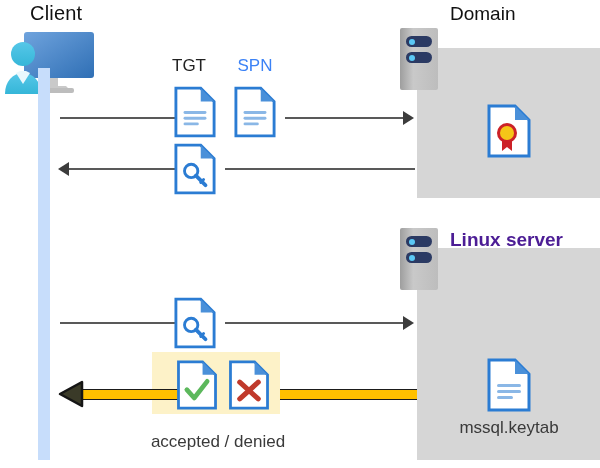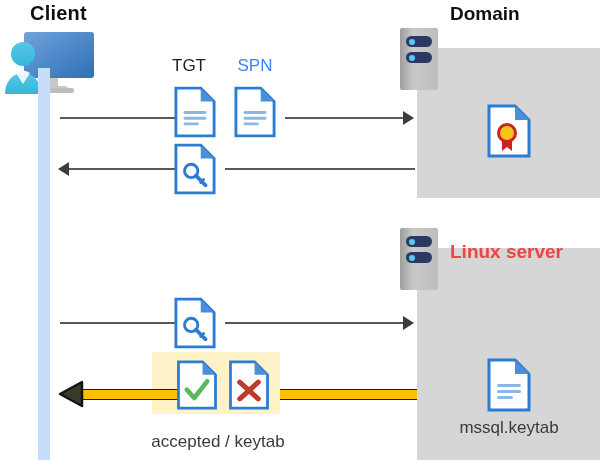--- a/index.html
+++ b/index.html
@@ -9,31 +9,31 @@
     color:#1a1a1a;
   }
   .stage{position:absolute;left:0;top:0;width:600px;height:468px;}
 
   
   .abs{position:absolute;}
 
   
   .title-client{
     left:30px;top:2px;width:150px;
-    font-size:20px;font-weight:bold;color:#111;
+    font-size:20px;font-weight:normal;color:#111;
     letter-spacing:.2px;
   }
   .title-dc{
     left:450px;top:2px;width:146px;
-    font-size:19px;font-weight:bold;color:#111;
+    font-size:19px;font-weight:normal;color:#111;
     line-height:23px;text-align:left;
   }
   .title-linux{
-    left:450px;top:240px;width:150px;
-    font-size:19px;font-weight:bold;color:#ef4444;
+    left:450px;top:228px;width:150px;
+    font-size:19px;font-weight:bold;color:#4c1d95;
     line-height:23px;text-align:left;
   }
 
   
   .lifeline{
     left:38px;top:68px;width:12px;height:392px;
     background:#c7ddfb;
   }
 
   
@@ -247,15 +247,15 @@
   </div>
 
   <div class="abs" style="left:228px;top:360px;">
     <svg width="42" height="50" viewBox="0 0 44 54">
       <path d="M2 2 h26 l14 14 v36 h-40 z" fill="#ffffff" stroke="#2b7cd3" stroke-width="3"></path>
       <path d="M28 2 l14 14 h-14 z" fill="#4a90d9"></path>
       <path d="M12 24 l20 18 M32 24 l-20 18" stroke="#c0392b" stroke-width="5.5" stroke-linecap="round"></path>
     </svg>
   </div>
 
-  <div class="abs lbl-accepted">accepted / keytab</div>
+  <div class="abs lbl-accepted">accepted / denied</div>
 
 </div>
 
 </body></html>

